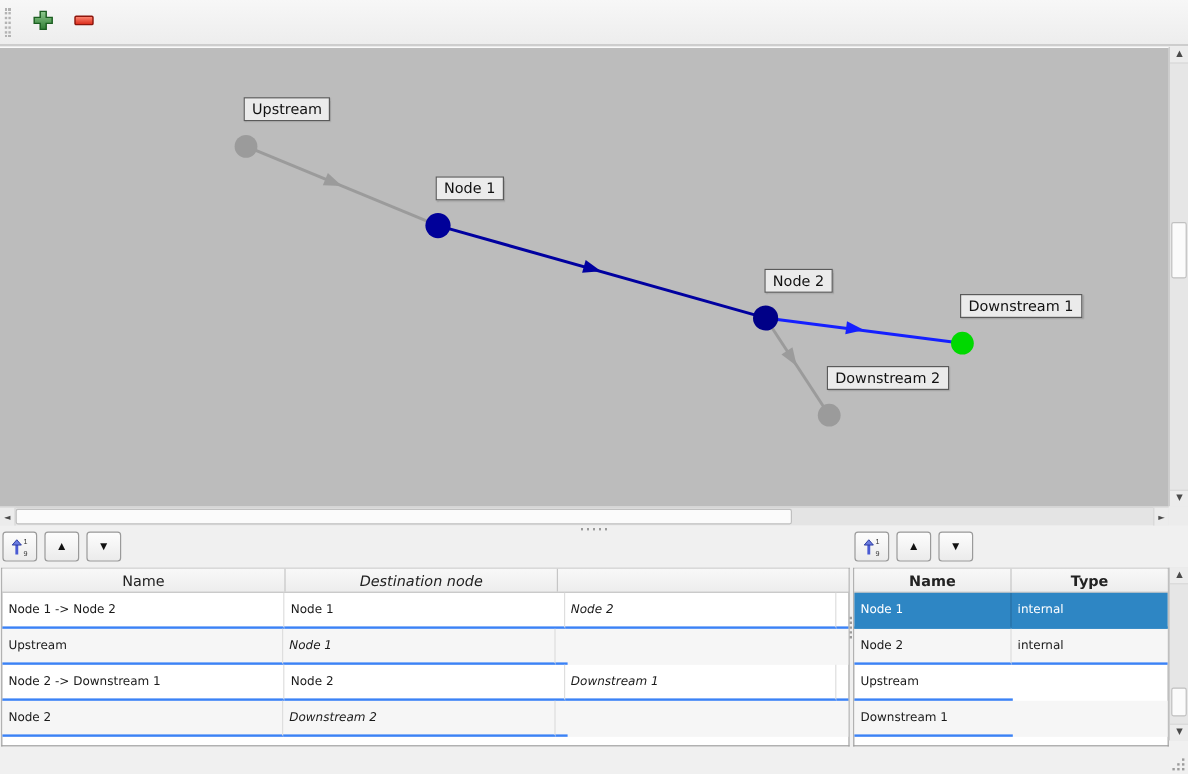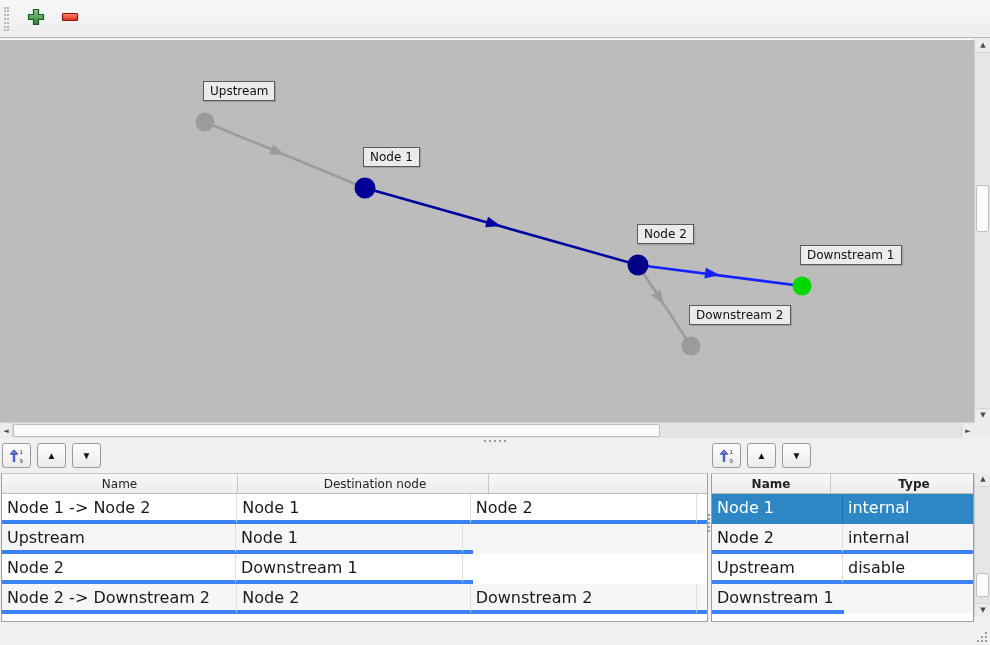--- a/index.html
+++ b/index.html
@@ -73,37 +73,37 @@
     display:flex; align-items:center; justify-content:center;
     font-size:10px; color:#111; padding:0;
   }
 
   
   .table { position:absolute; top:473px; background:#fff;
     border:1px solid #9f9f9f; border-top:1px solid #c6c6c6; }
   .t-left { left:1px; width:707px; height:149px; }
   .t-right { left:711px; width:263px; height:149px; }
   .thead { display:flex; height:20px; background:linear-gradient(#f8f8f8,#ededed);
-    border-bottom:1px solid #bdbdbd;gap:24px; }
+    border-bottom:1px solid #bdbdbd; }
   .th { display:flex; align-items:center; justify-content:center;
     border-right:1px solid #c6c6c6; font-size:12px; color:#222; overflow:hidden; }
   .th:last-child { border-right:none; }
   .t-right .th { font-weight:bold; }
   .trow { display:flex; height:30px; }
   .trow.alt { background:#f6f6f6; }
   .td { display:flex; align-items:center; padding-left:5px;
-    border-right:1px solid #dedede; border-bottom:4px solid #3b82f6;
-    font-size:16px; overflow:hidden; white-space:nowrap; }
+    border-right:1px solid #dedede; border-bottom:2px solid #3b82f6;
+    font-size:10px; overflow:hidden; white-space:nowrap; }
   .td:last-child { border-right:none; }
   .td.gutter { padding:0; border-right:none; }
   .trow.selected { background:#2e86c4; color:#fff; }
   .trow.selected .td { border-right-color:rgba(0,0,0,0.18); border-bottom-color:#2e86c4; }
   
   .t-left .c0 { width:236px; } .t-left .c1 { width:234px; }
-  .t-left .c2 { width:227px; } .t-left .c3 { width:10px; }
+  .t-left .c2 { width:227px;font-style:italic; } .t-left .c3 { width:10px; }
   .t-right .c0 { width:132px; } .t-right .c1 { width:131px; }
 
   
   .statusbar { position:absolute; left:0; top:623px; width:990px; height:22px; background:#f0f0f0; }
   .resize-grip { position:absolute; right:3px; bottom:3px; width:12px; height:12px; }
   .resize-grip i { position:absolute; width:2px; height:2px; background:#9c9c9c; }
 </style>
 </head>
 <body>
 
@@ -226,26 +226,26 @@
       <div class="td c1">Node 1</div>
       <div class="td c2">Node 2</div>
       <div class="td c3 gutter"></div>
     </div>
     <div class="trow alt">
       <div class="td c1">Upstream</div>
       <div class="td c2">Node 1</div>
       <div class="td c3 gutter"></div>
     </div>
     <div class="trow">
+      <div class="td c0">Node 2 -&gt; Downstream 1</div>
       <div class="td c1">Node 2</div>
       <div class="td c2">Downstream 1</div>
       <div class="td c3 gutter"></div>
     </div>
     <div class="trow alt">
-      <div class="td c0">Node 2 -&gt; Downstream 2</div>
       <div class="td c1">Node 2</div>
       <div class="td c2">Downstream 2</div>
       <div class="td c3 gutter"></div>
     </div>
   </div>
 
   <div class="splitter-v-dots"></div>
 
   <div class="table t-right">
     <div class="thead">
@@ -255,21 +255,20 @@
     <div class="trow selected">
       <div class="td c0">Node 1</div>
       <div class="td c1">internal</div>
     </div>
     <div class="trow alt">
       <div class="td c0">Node 2</div>
       <div class="td c1">internal</div>
     </div>
     <div class="trow">
       <div class="td c0">Upstream</div>
-      <div class="td c1">disable</div>
     </div>
     <div class="trow alt">
       <div class="td c0">Downstream 1</div>
     </div>
   </div>
 
   <div class="sbv" style="left:974px; top:473px; height:144px;">
     <div class="sb-btn sb-up">▲</div>
     <div class="sb-thumb" style="top:100px; height:24px;"></div>
     <div class="sb-btn sb-down">▼</div>

